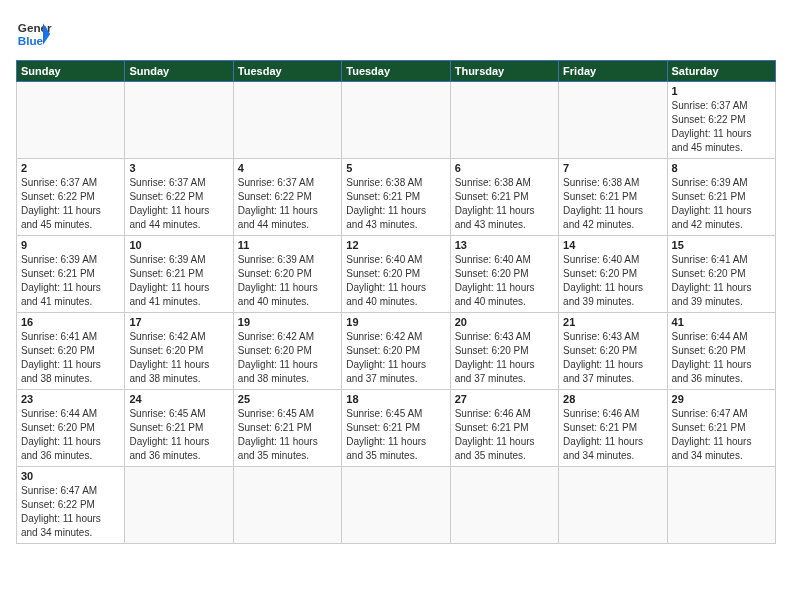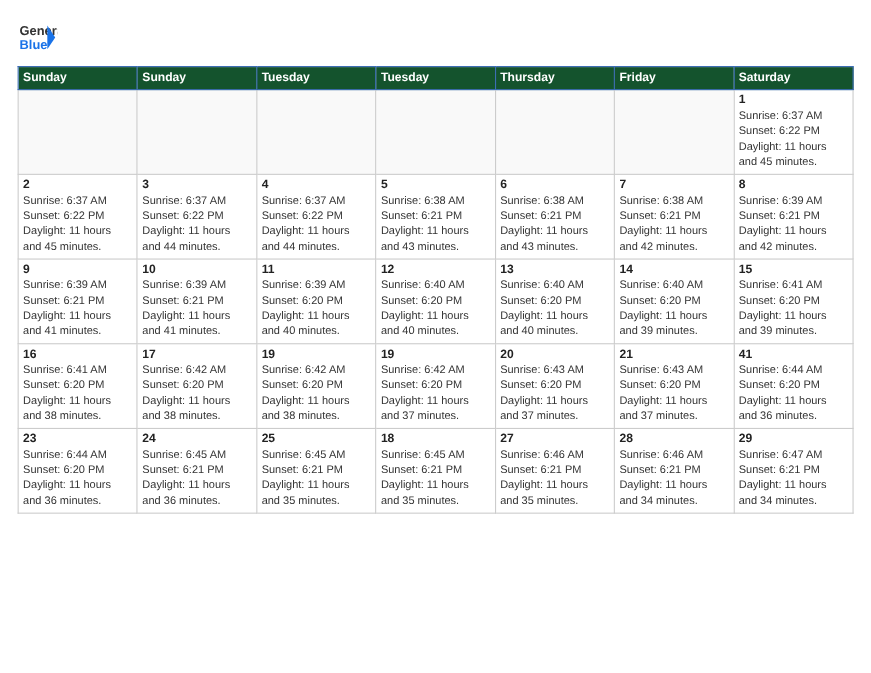--- a/index.html
+++ b/index.html
@@ -327,15 +327,30 @@
 and 34 minutes.</div>
           </td>
           <td>
             <div class="day-num">29</div>
             <div class="day-info" style="white-space: pre-line;">Sunrise: 6:47 AM
 Sunset: 6:21 PM
 Daylight: 11 hours
 and 34 minutes.</div>
           </td>
         </tr>
+        <tr>
+          <td class="last-row">
+            <div class="day-num">30</div>
+            <div class="day-info" style="white-space: pre-line;">Sunrise: 6:47 AM
+Sunset: 6:22 PM
+Daylight: 11 hours
+and 34 minutes.</div>
+          </td>
+          <td class="empty last-row"></td>
+          <td class="empty last-row"></td>
+          <td class="empty last-row"></td>
+          <td class="empty last-row"></td>
+          <td class="empty last-row"></td>
+          <td class="empty last-row"></td>
+        </tr>
       </tbody>
   </table>
 </div>
 
 </body></html>

